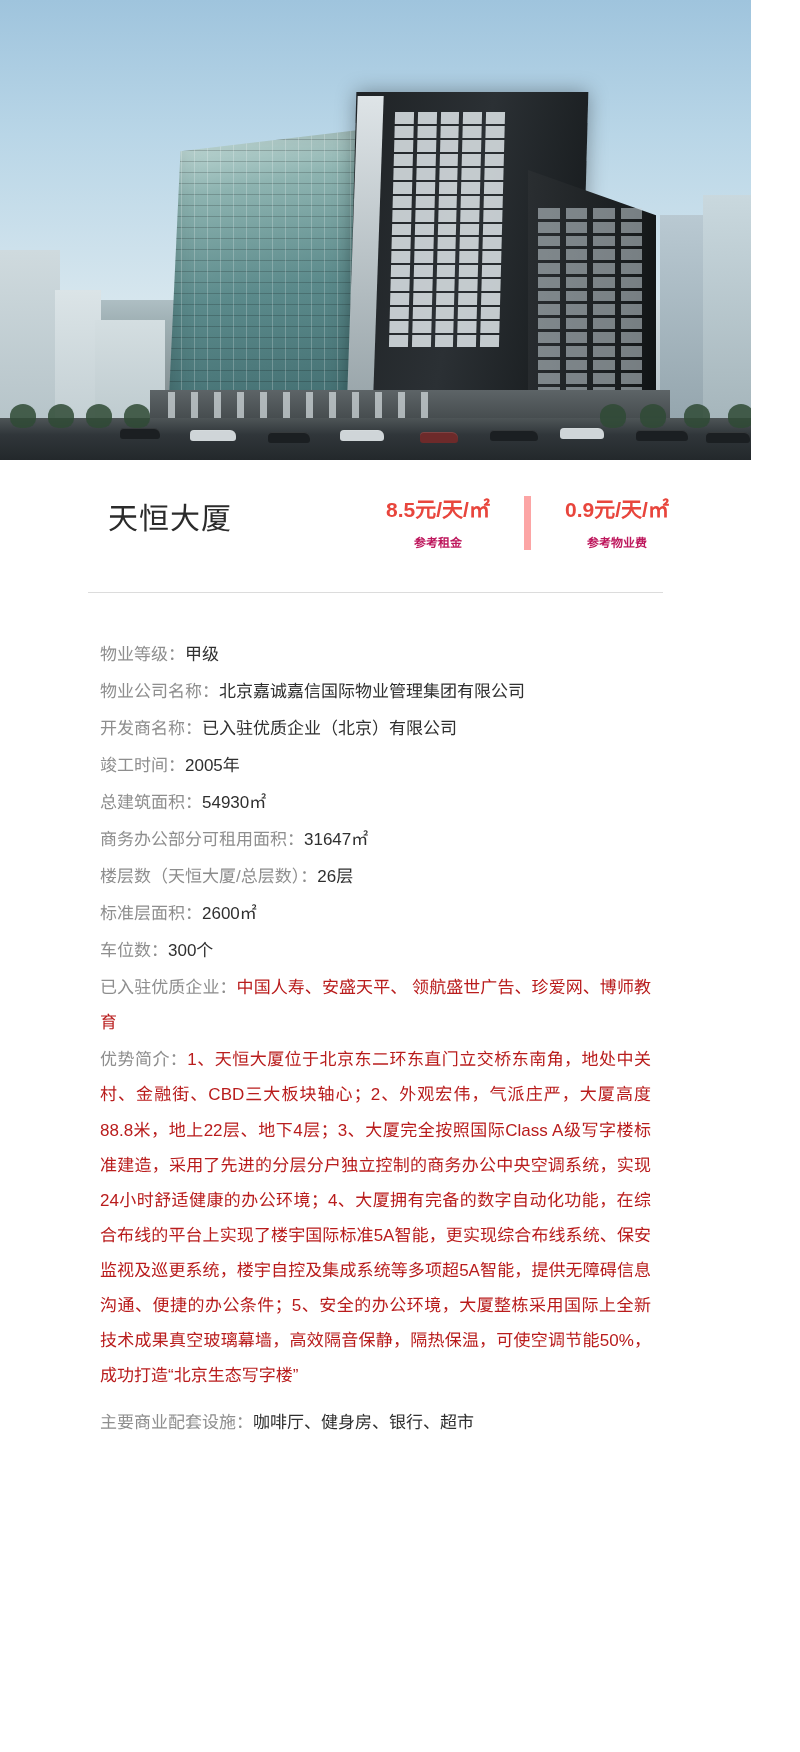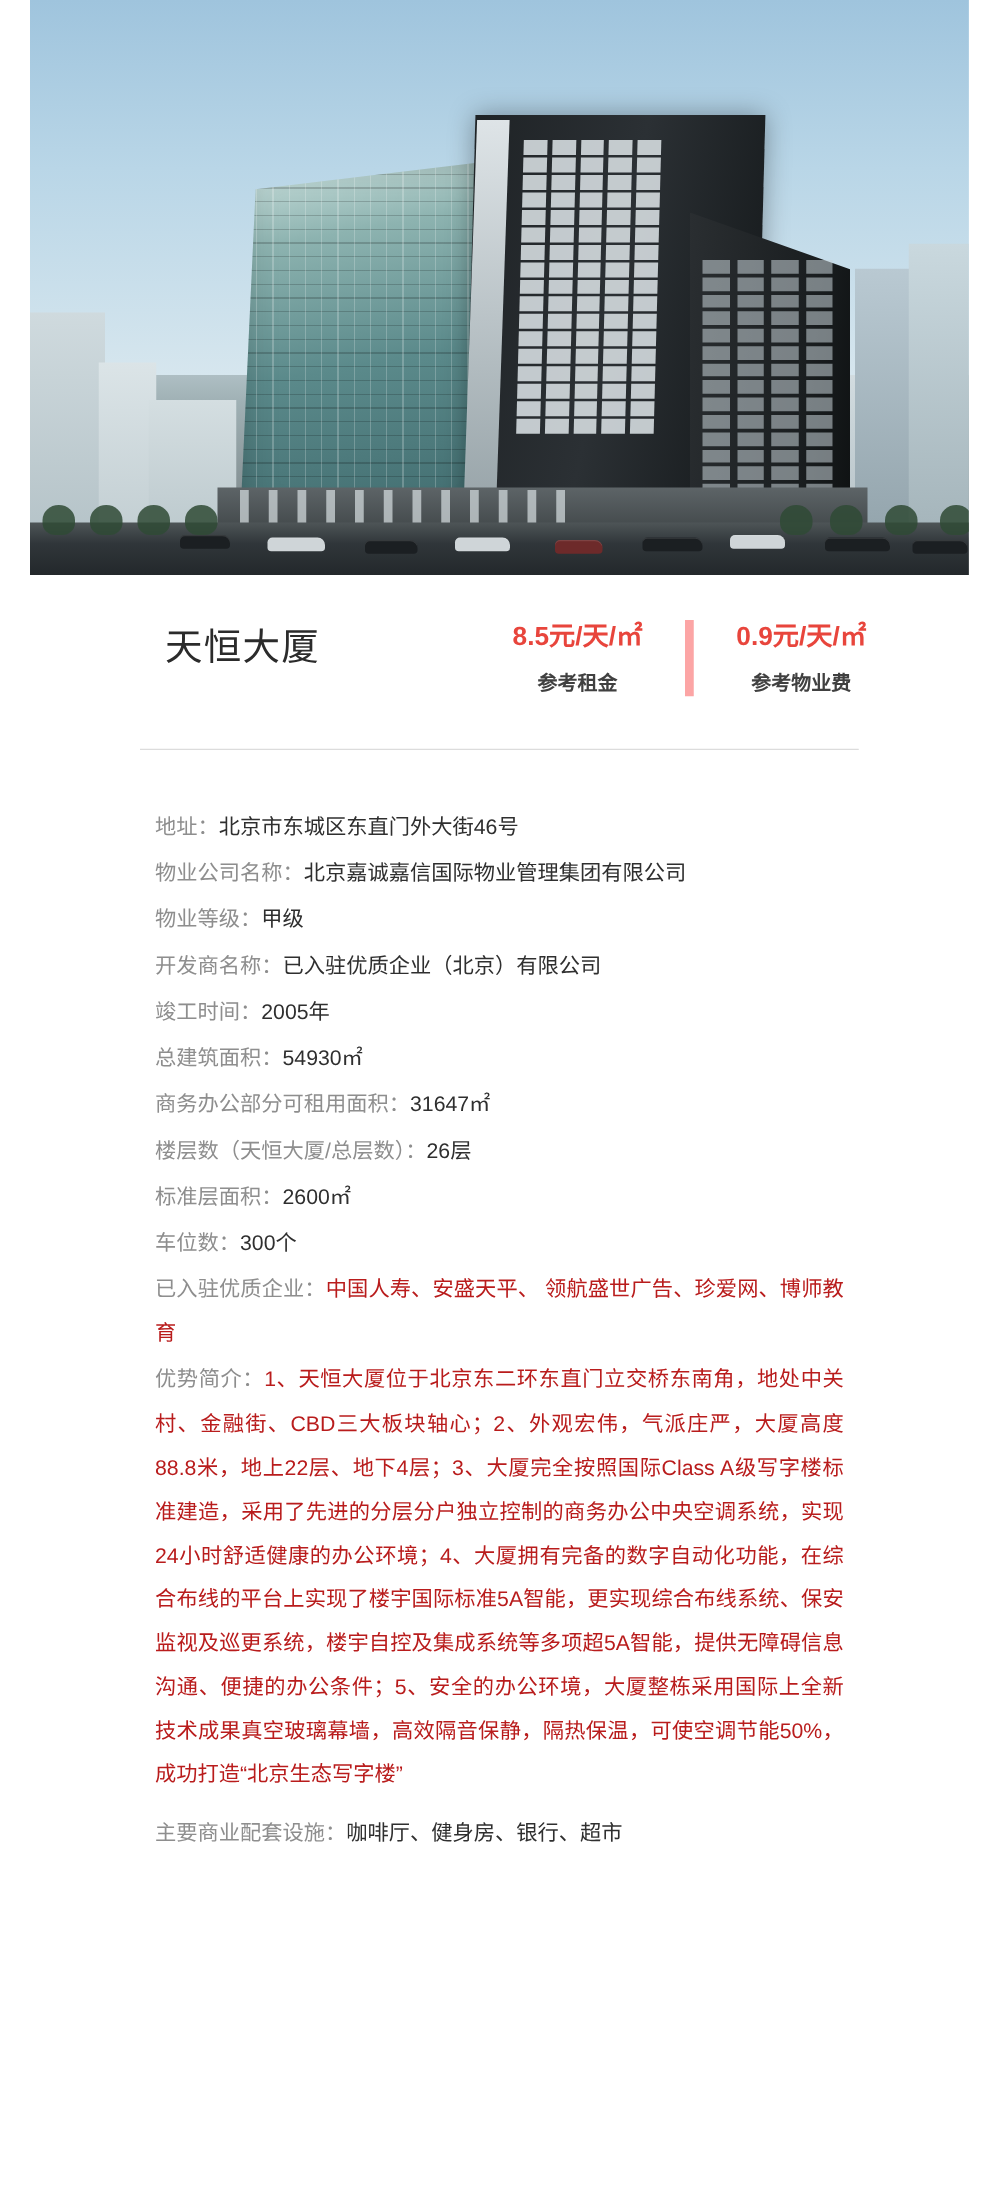--- a/index.html
+++ b/index.html
@@ -14,21 +14,20 @@
     color: #333;
     -webkit-font-smoothing: antialiased;
   }
 
   .page {
     width: 751px;
     min-height: 1752px;
     background: #fff;
     position: relative;
     overflow: hidden;
-    padding-left: 24px;
   }
 
   
   .hero {
     position: relative;
     width: 800px;
     height: 460px;
     overflow: hidden;
     background: linear-gradient(180deg, #bcd8ea 0%, #cfe3ef 38%, #d8e6ee 52%, #9fb0b4 70%, #6d7476 100%);
   }
@@ -182,22 +181,22 @@
     border-left: 7px solid #fca5a5;
   }
   .price-val {
     font-size: 21px;
     color: #e8453c;
     line-height: 1.3;
     white-space: nowrap;
   }
   .price-lbl {
     margin-top: 10px;
-    font-size: 16px;
-    color: #404040;
+    font-size: 12px;
+    color: #be185d;
   }
 
   
   .divider {
     margin: 42px 88px 0 88px;
     height: 1px;
     background: #dcdcdc;
   }
 
   
@@ -442,30 +441,27 @@
         <div class="price-val">0.9元/天/㎡</div>
         <div class="price-lbl">参考物业费</div>
       </div>
     </div>
   </div>
 
   <div class="divider"></div>
 
   <div class="details">
 
-    <div class="row">
-      <span class="k">地址：</span><span class="v">北京市东城区东直门外大街46号</span>
+
+    <div class="row">
+      <span class="k">物业等级：</span><span class="v">甲级</span>
     </div>
 
     <div class="row">
       <span class="k">物业公司名称：</span><span class="v">北京嘉诚嘉信国际物业管理集团有限公司</span>
-    </div>
-
-    <div class="row">
-      <span class="k">物业等级：</span><span class="v">甲级</span>
     </div>
 
     <div class="row">
       <span class="k">开发商名称：</span><span class="v">已入驻优质企业（北京）有限公司</span>
     </div>
 
     <div class="row">
       <span class="k">竣工时间：</span><span class="v">2005年</span>
     </div>
 

